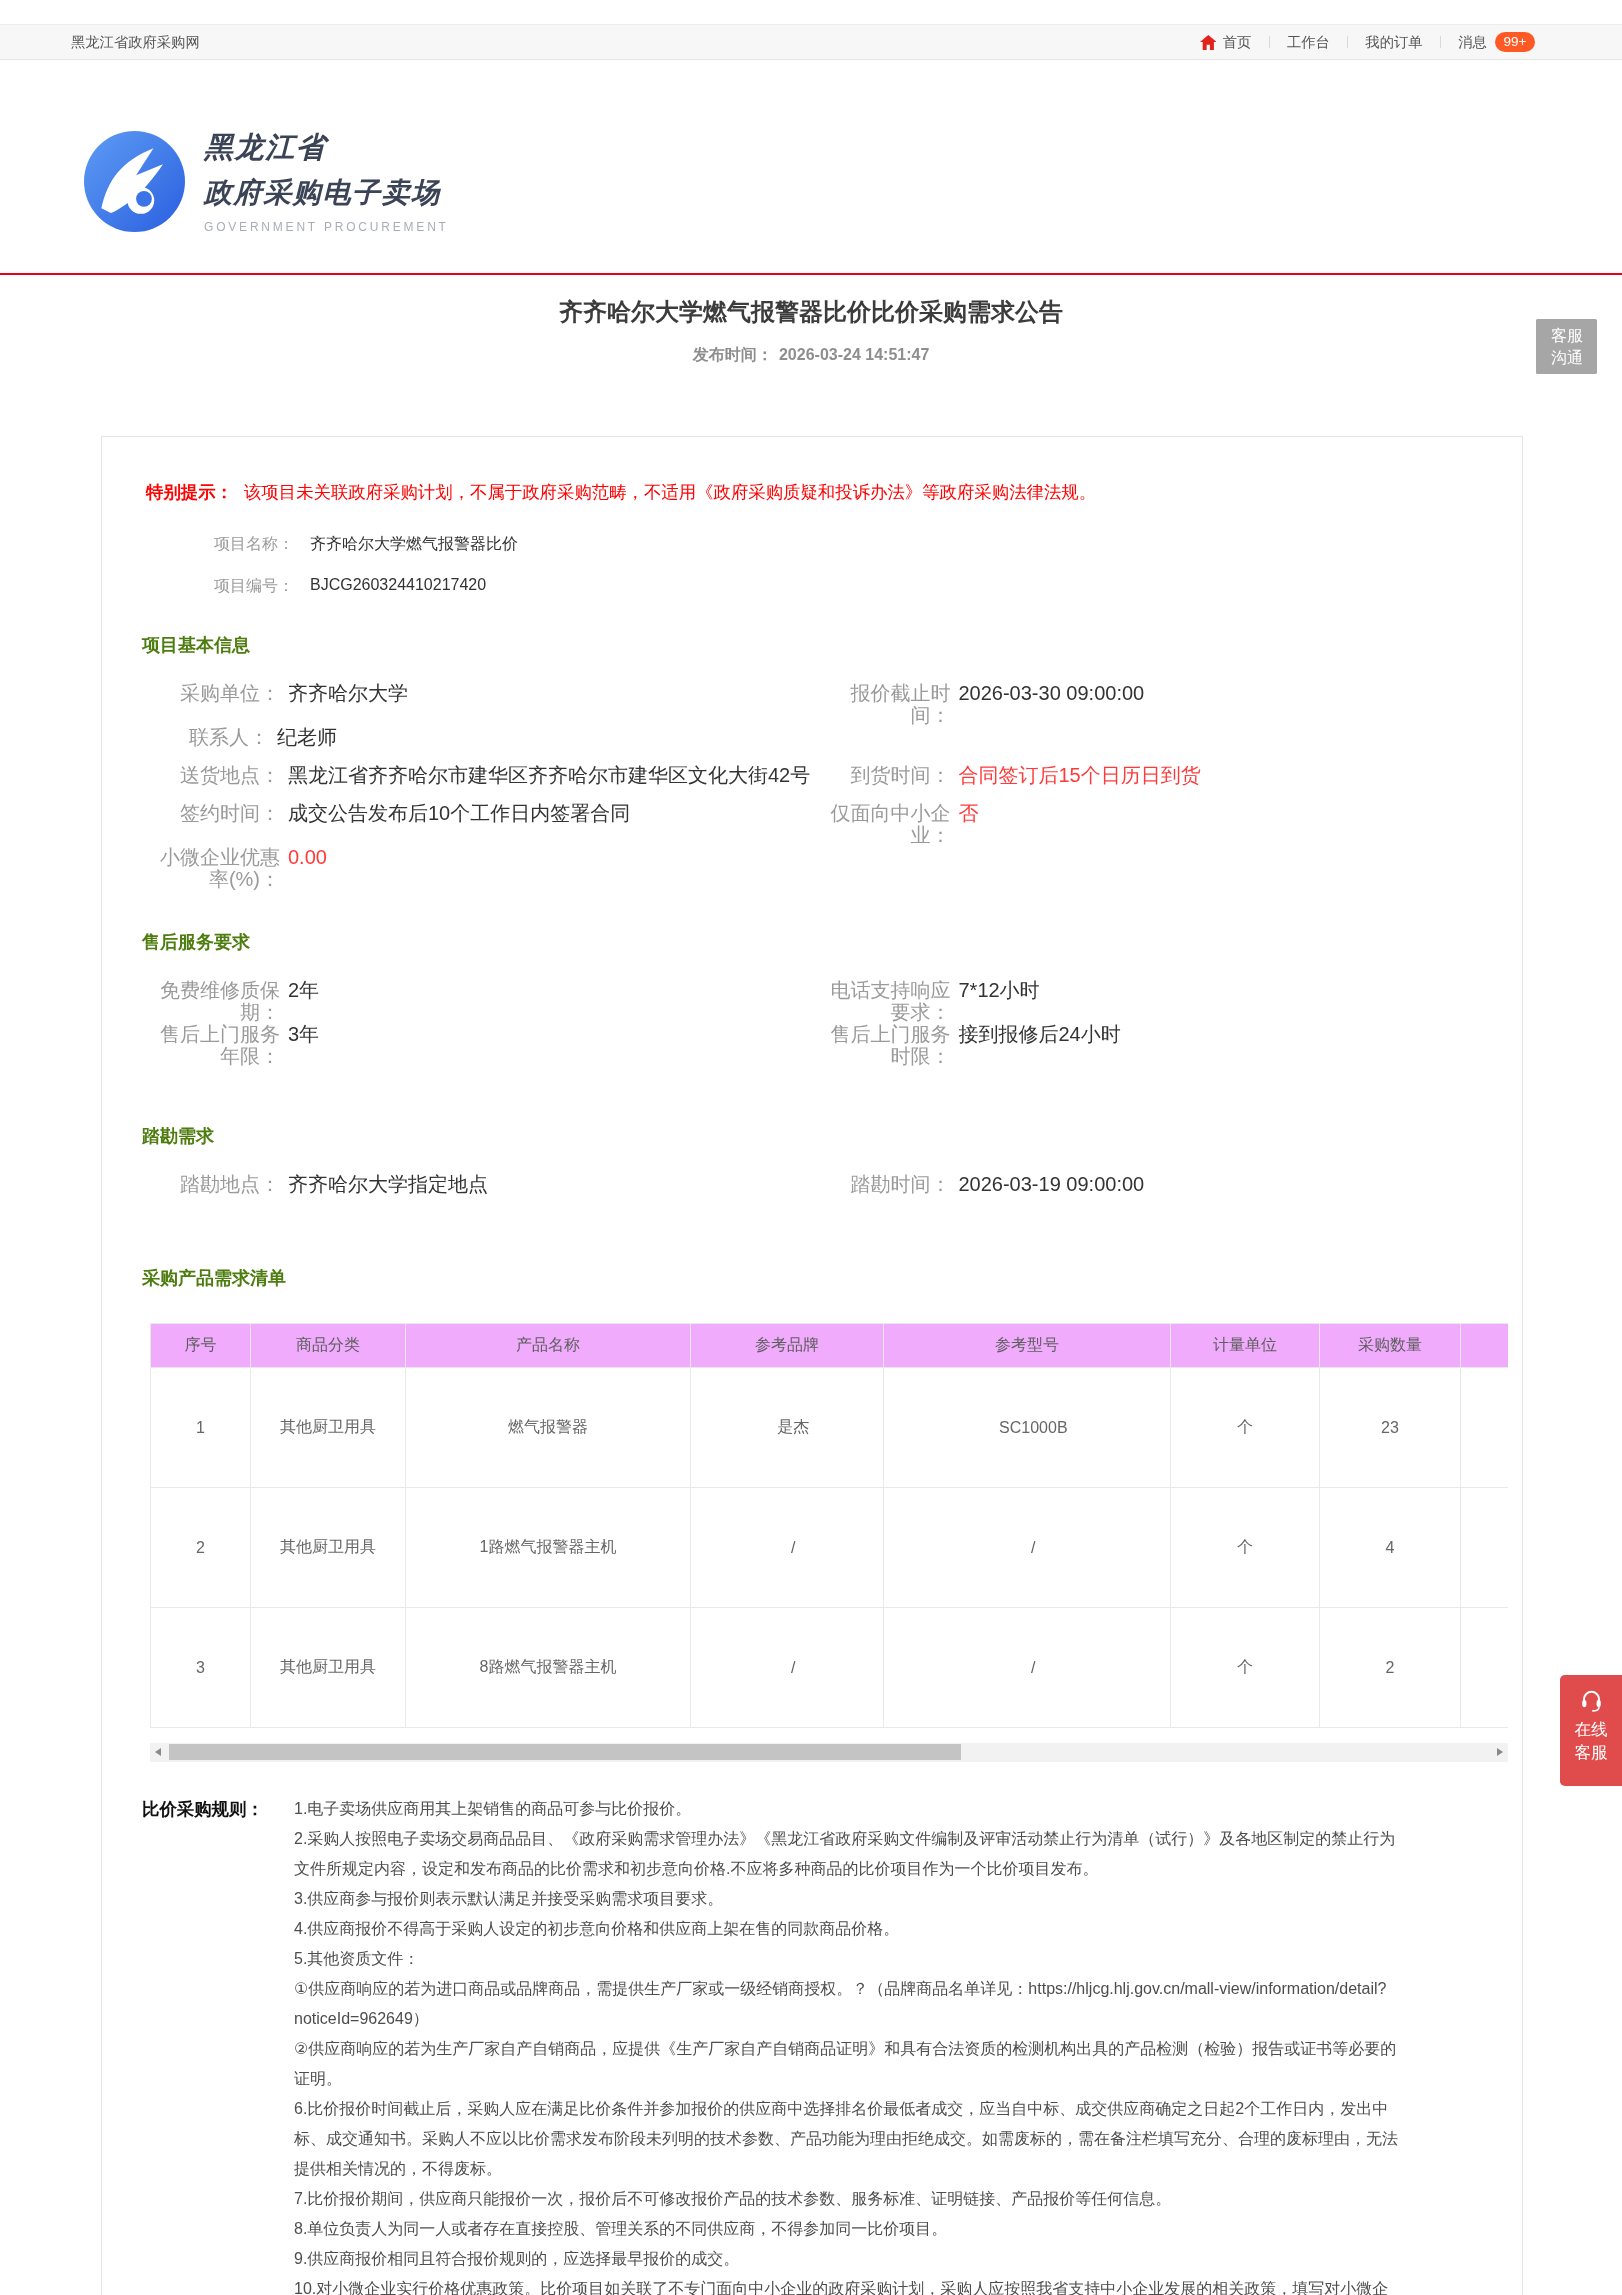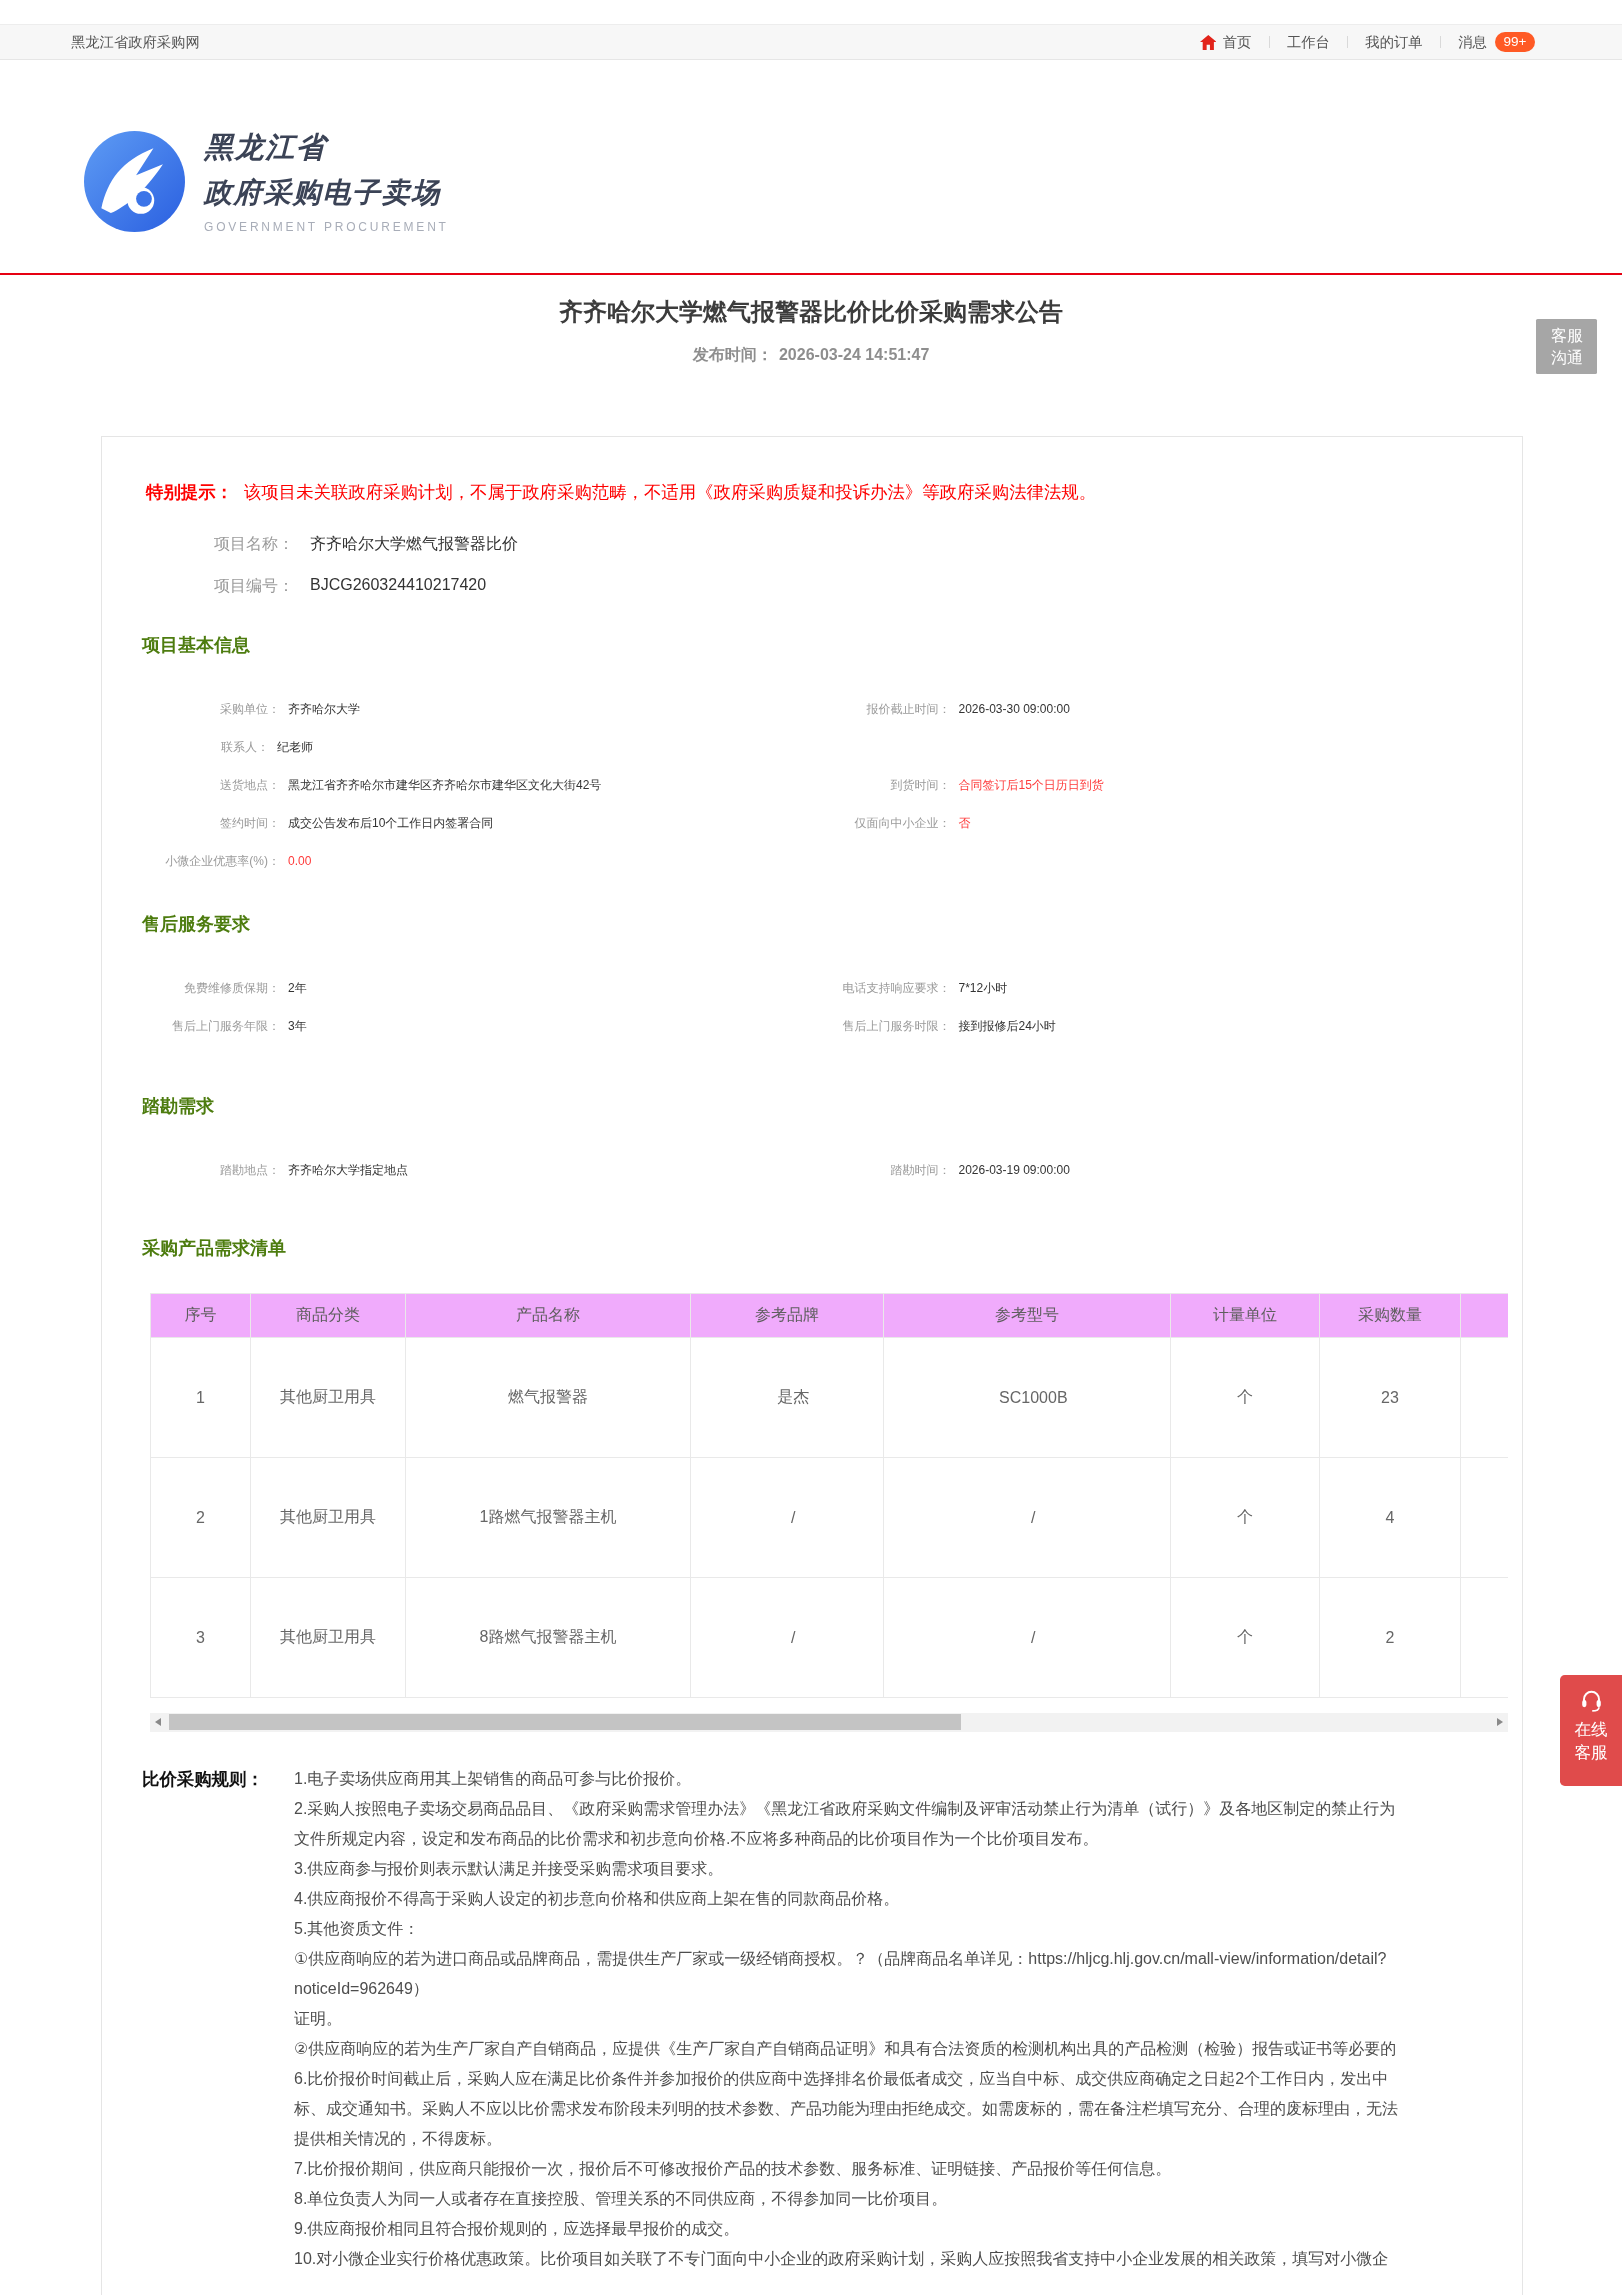--- a/index.html
+++ b/index.html
@@ -57,21 +57,21 @@
   .proj-row { display:flex; font-size:16px; margin-top:30px; }
   .proj-row + .proj-row { margin-top:21.4px; }
   .proj-row .plabel { width:152px; text-align:right; color:#9a9a9a; }
   .proj-row .pvalue { margin-left:16px; color:#333; }
   .section-title { font-size:18px; font-weight:bold; color:#4d7c0f; }
   .st-basic  { margin-top:36px; }
   .st-after  { margin-top:40px; }
   .st-survey { margin-top:57px; }
   .st-table  { margin-top:55px; }
   .fgrid { margin-top:25px; }
-  .frow { display:flex; min-height:38px; align-items:flex-end; font-size:12px; line-height:22px; }
+  .frow { display:flex; min-height:38px; align-items:flex-start; font-size:20px; line-height:22px; }
   .fcell { display:flex; }
   .fcell.left  { width:683px; }
   .fcell.right { width:660px; }
   .flabel { width:138px; text-align:right; color:#9a9a9a; flex:0 0 138px; }
   .fcell.right .flabel { width:127px; flex:0 0 127px; }
   .fvalue { margin-left:8px; color:#333; }
   .red { color:#fe3a3a !important; }
   
   .table-wrap { margin:33px 0 0 8px; width:1358px; overflow:hidden; }
   table.prod { border-collapse:collapse; table-layout:fixed; width:1484px; }
@@ -341,22 +341,22 @@
     <div class="rules-label">比价采购规则：</div>
     <div class="rules-lines" id="rules-lines">
         <div class="rule-line">1.电子卖场供应商用其上架销售的商品可参与比价报价。</div>
         <div class="rule-line">2.采购人按照电子卖场交易商品品目、《政府采购需求管理办法》《黑龙江省政府采购文件编制及评审活动禁止行为清单（试行）》及各地区制定的禁止行为</div>
         <div class="rule-line">文件所规定内容，设定和发布商品的比价需求和初步意向价格.不应将多种商品的比价项目作为一个比价项目发布。</div>
         <div class="rule-line">3.供应商参与报价则表示默认满足并接受采购需求项目要求。</div>
         <div class="rule-line">4.供应商报价不得高于采购人设定的初步意向价格和供应商上架在售的同款商品价格。</div>
         <div class="rule-line">5.其他资质文件：</div>
         <div class="rule-line">①供应商响应的若为进口商品或品牌商品，需提供生产厂家或一级经销商授权。？（品牌商品名单详见：https://hljcg.hlj.gov.cn/mall-view/information/detail?</div>
         <div class="rule-line">noticeId=962649）</div>
+        <div class="rule-line">②供应商响应的若为生产厂家自产自销商品，应提供《生产厂家自产自销商品证明》和具有合法资质的检测机构出具的产品检测（检验）报告或证书等必要的</div>
         <div class="rule-line">证明。</div>
-        <div class="rule-line">②供应商响应的若为生产厂家自产自销商品，应提供《生产厂家自产自销商品证明》和具有合法资质的检测机构出具的产品检测（检验）报告或证书等必要的</div>
         <div class="rule-line">6.比价报价时间截止后，采购人应在满足比价条件并参加报价的供应商中选择排名价最低者成交，应当自中标、成交供应商确定之日起2个工作日内，发出中</div>
         <div class="rule-line">标、成交通知书。采购人不应以比价需求发布阶段未列明的技术参数、产品功能为理由拒绝成交。如需废标的，需在备注栏填写充分、合理的废标理由，无法</div>
         <div class="rule-line">提供相关情况的，不得废标。</div>
         <div class="rule-line">7.比价报价期间，供应商只能报价一次，报价后不可修改报价产品的技术参数、服务标准、证明链接、产品报价等任何信息。</div>
         <div class="rule-line">8.单位负责人为同一人或者存在直接控股、管理关系的不同供应商，不得参加同一比价项目。</div>
         <div class="rule-line">9.供应商报价相同且符合报价规则的，应选择最早报价的成交。</div>
         <div class="rule-line">10.对小微企业实行价格优惠政策。比价项目如关联了不专门面向中小企业的政府采购计划，采购人应按照我省支持中小企业发展的相关政策，填写对小微企</div>
       </div>
   </div>
 

